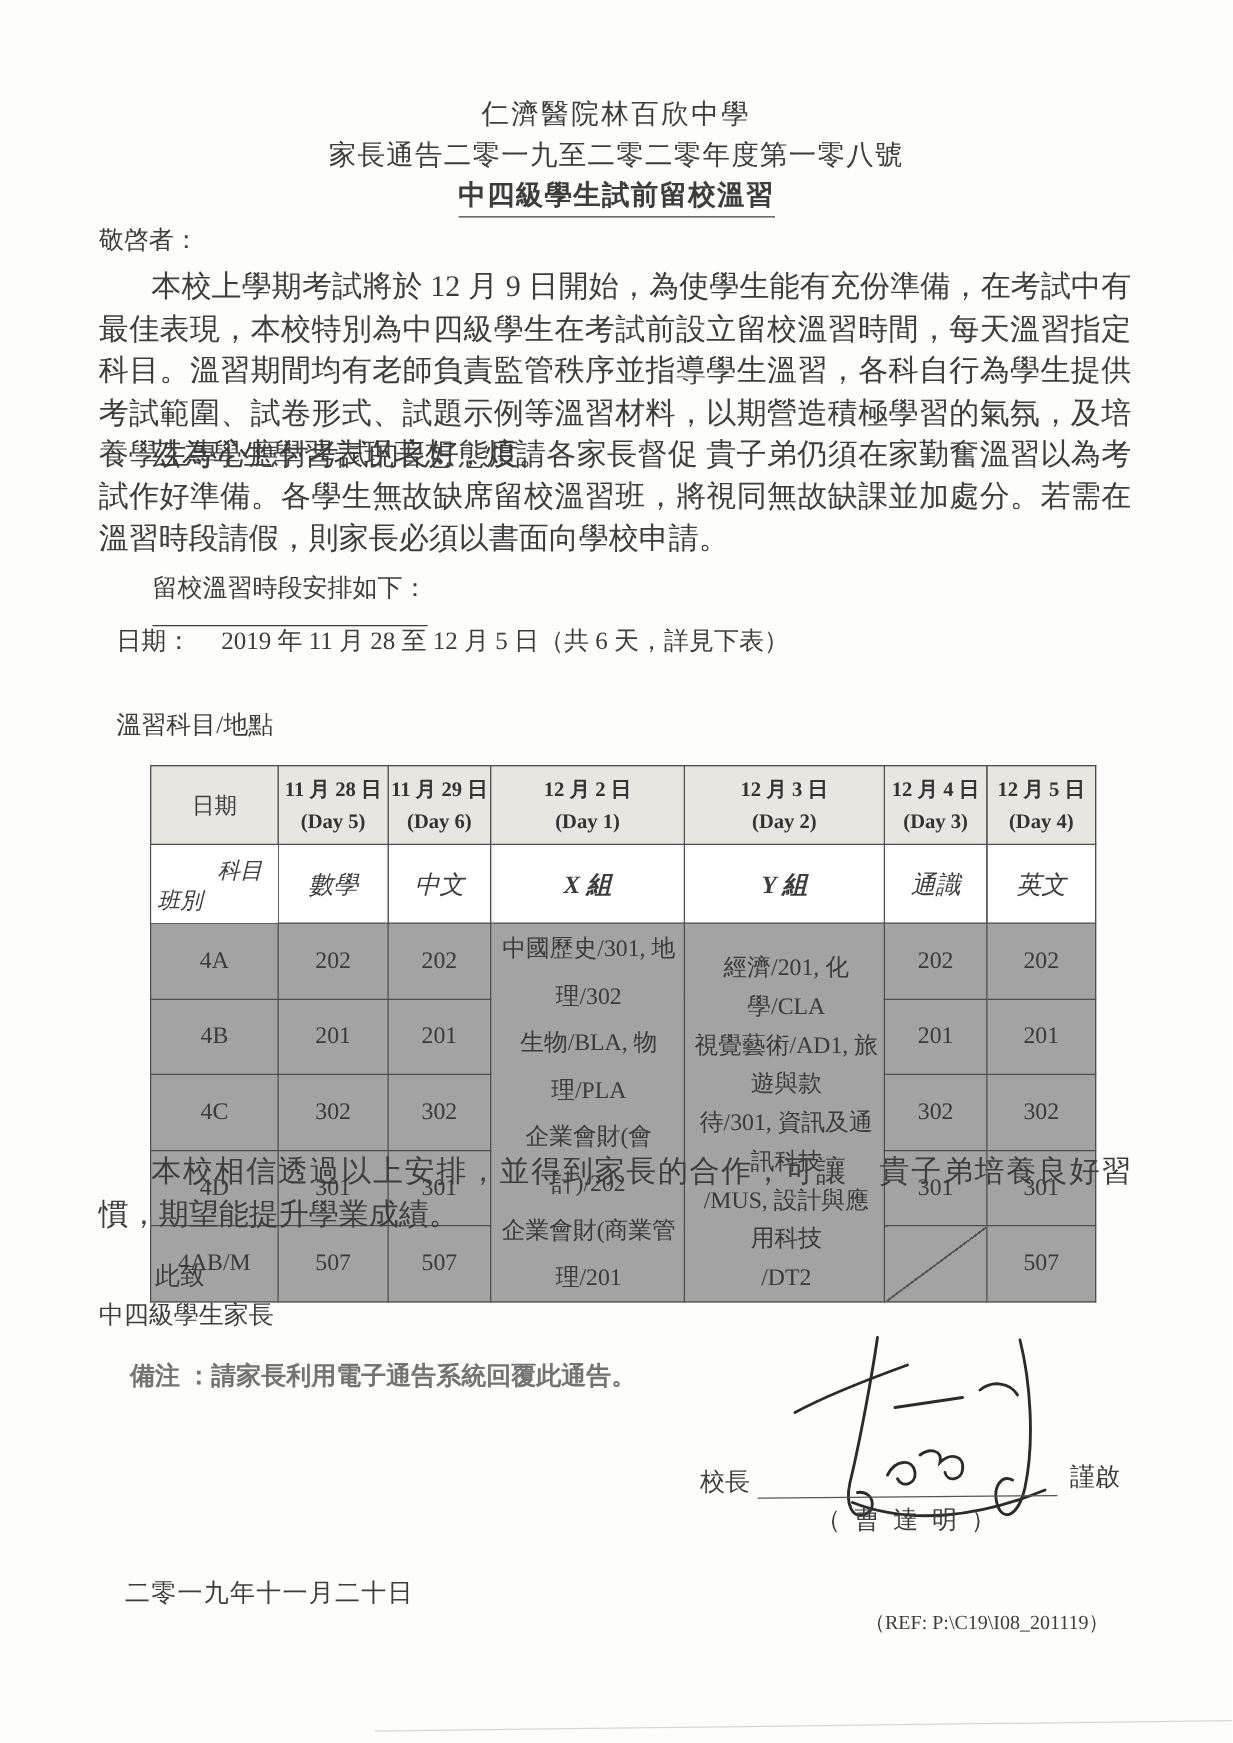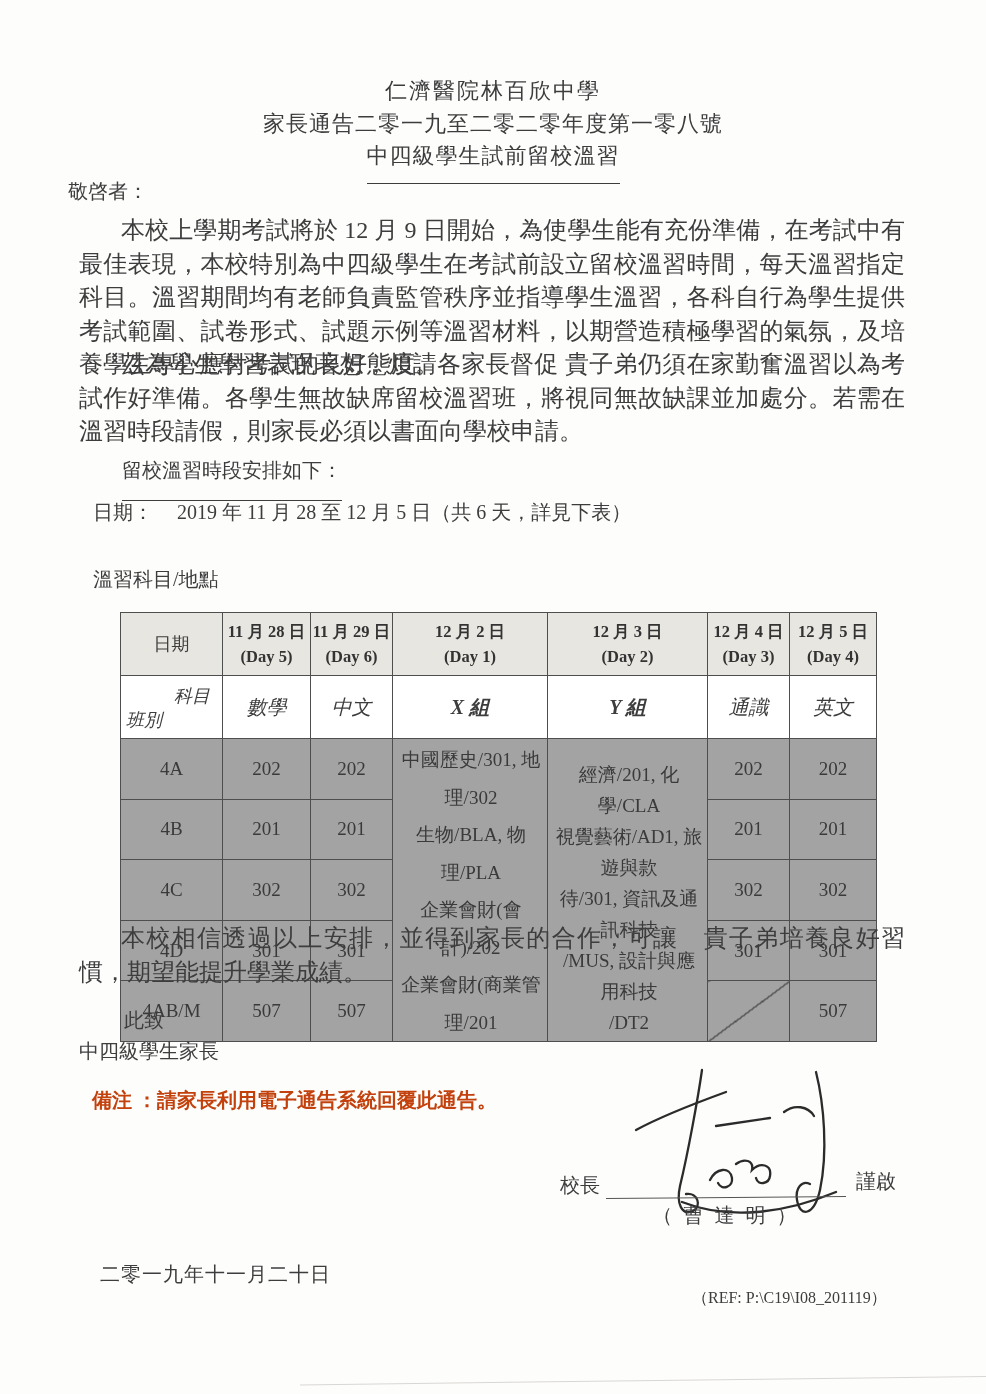--- a/index.html
+++ b/index.html
@@ -7,22 +7,22 @@
   .page {
     position:relative; width:986px; height:1394px;
     background:#fdfdfc; overflow:hidden;
     font-family:"Liberation Serif","DejaVu Serif",serif;
     color:#3d3d3d;
   }
   .center { position:absolute; left:0; width:986px; text-align:center; }
   .t1 { top:76px;  font-size:22px; letter-spacing:2px; }
   .t2 { top:109px; font-size:22px; letter-spacing:1px; }
   .t3 { top:141px; font-size:22px; letter-spacing:1px; }
-  .t3 span { display:inline-block; border-bottom:1.5px solid #3d3d3d; padding-bottom:12px; }
-  .salutation { position:absolute; left:68px; top:178px; font-size:20px;font-family:Liberation Mono, monospace; }
+  .t3 span { display:inline-block; border-bottom:1.5px solid #3d3d3d; padding-bottom:2px;font-weight:bold; }
+  .salutation { position:absolute; left:79px; top:178px; font-size:20px;font-family:Liberation Mono, monospace; }
   .para { position:absolute; left:79px; width:826px; font-size:24px;
           line-height:33.5px; text-align:justify; text-justify:inter-ideograph;
           text-indent:42px; }
   .p1 { top:214px; }
   .p2 { top:348px; }
   .p3 { top:922px; }
   .arrange { position:absolute; left:122px; top:457px; font-size:20px; }
   .arrange span { display:inline-block; border-bottom:1.5px solid #3d3d3d; padding-bottom:16px; }
   .kv { position:absolute; left:93px; font-size:20px; }
   .kv .lbl { display:inline-block; }
@@ -49,21 +49,21 @@
   td.diag .dt { position:absolute; top:8px; right:12px; font-size:18px; }
   td.diag .db { position:absolute; bottom:6px; left:5px; font-size:18px; }
   tr.dr td { height:31px; font-size:19px; color:#3a3a3a; }
   td.xcell { vertical-align:top; text-align:left; font-size:14.5px; line-height:37.5px;
              padding:2px 6px 0 8px; white-space:pre-line; color:#3a3a3a; }
   td.ycell { vertical-align:top; text-align:left; font-size:14.5px; line-height:31px;
              padding:16px 4px 0 7px; white-space:pre-line; color:#3a3a3a; }
   
   .thisto    { position:absolute; left:124px; top:1007px; font-size:20px; }
   .recipient { position:absolute; left:79px;  top:1038px; font-size:20px; }
-  .remark    { position:absolute; left:92px;  top:1087px; font-size:20px; font-weight:bold; color:#c2410c; }
+  .remark    { position:absolute; left:104px;  top:1087px; font-size:20px; font-weight:bold; color:#737373; }
   .sig-svg   { position:absolute; left:598px; top:1068px; }
   .principal { position:absolute; left:560px; top:1172px; font-size:20px; }
   .sig-line  { position:absolute; left:606px; top:1197px; width:240px; height:0;
                border-top:1.3px solid #555; transform:rotate(-0.5deg); }
   .respect   { position:absolute; left:856px; top:1168px; font-size:20px; }
   .sig-name  { position:absolute; left:606px; top:1202px; width:240px; text-align:center;
                font-size:20px; letter-spacing:3px; }
   .docdate   { position:absolute; left:100px; top:1261px; font-size:20px; letter-spacing:1px; }
   .ref       { position:absolute; left:692px; top:1288px; font-size:16px; }
   .scan-line { position:absolute; left:300px; top:1376px; width:686px; height:0;

